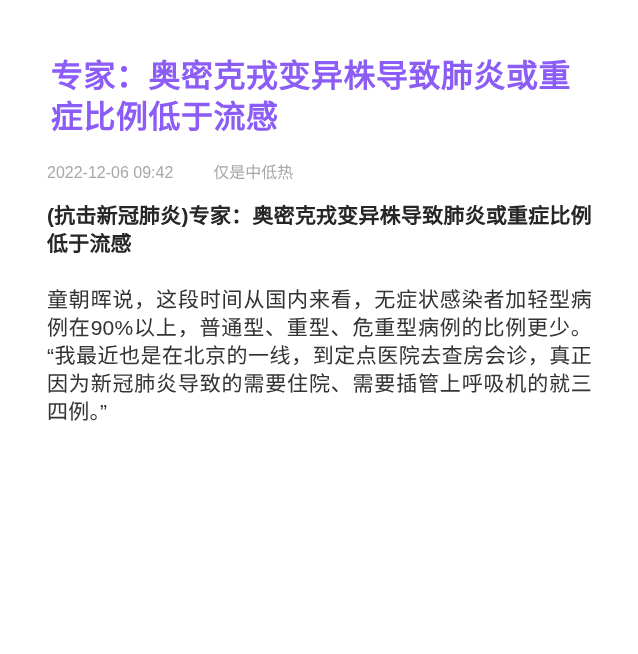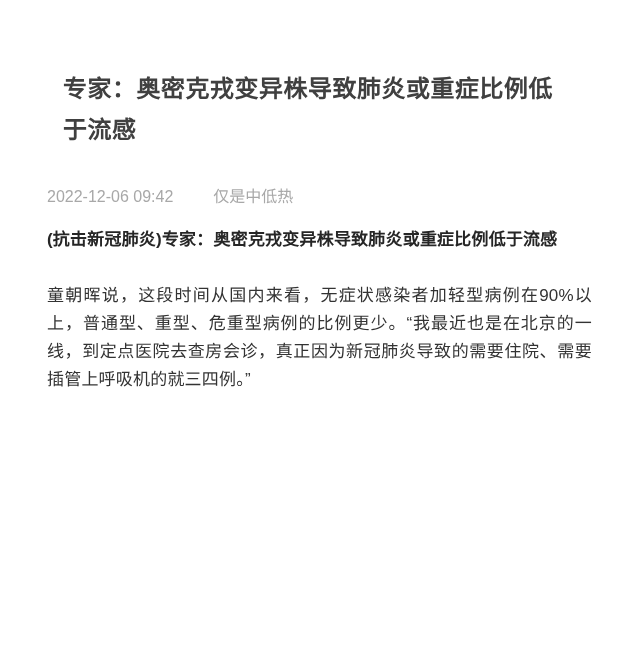--- a/index.html
+++ b/index.html
@@ -15,41 +15,41 @@
     overflow: hidden;
     font-family: "Liberation Sans", "DejaVu Sans", sans-serif;
   }
   .page {
     width: 638px;
     height: 654px;
     padding: 52px 46px 0 47px;
     background: #ffffff;
   }
   .article-title {
-    margin: 16px;
-    font-size: 24px;
+    margin: 4px;
+    font-size: 32px;
     line-height: 41px;
     font-weight: 700;
-    color: #404040;
+    color: #8b5cf6;
     letter-spacing: 0.5px;
   }
   .meta-row {
-    margin-top: 36px;
+    margin-top: 24px;
     font-size: 16px;
     line-height: 22px;
     color: #a8a8a8;
     display: flex;
     align-items: baseline;
   }
   .meta-source {
     margin-left: 40px;
   }
   .article-body p {
     margin: 28px 0;
-    font-size: 17px;
+    font-size: 21px;
     line-height: 28px;
     color: #333333;
     text-align: justify;
     letter-spacing: 0.2px;
   }
   .article-body p.lead {
     margin-top: 18px;
     margin-bottom: 28px;
     font-weight: 700;
     color: #262626;

